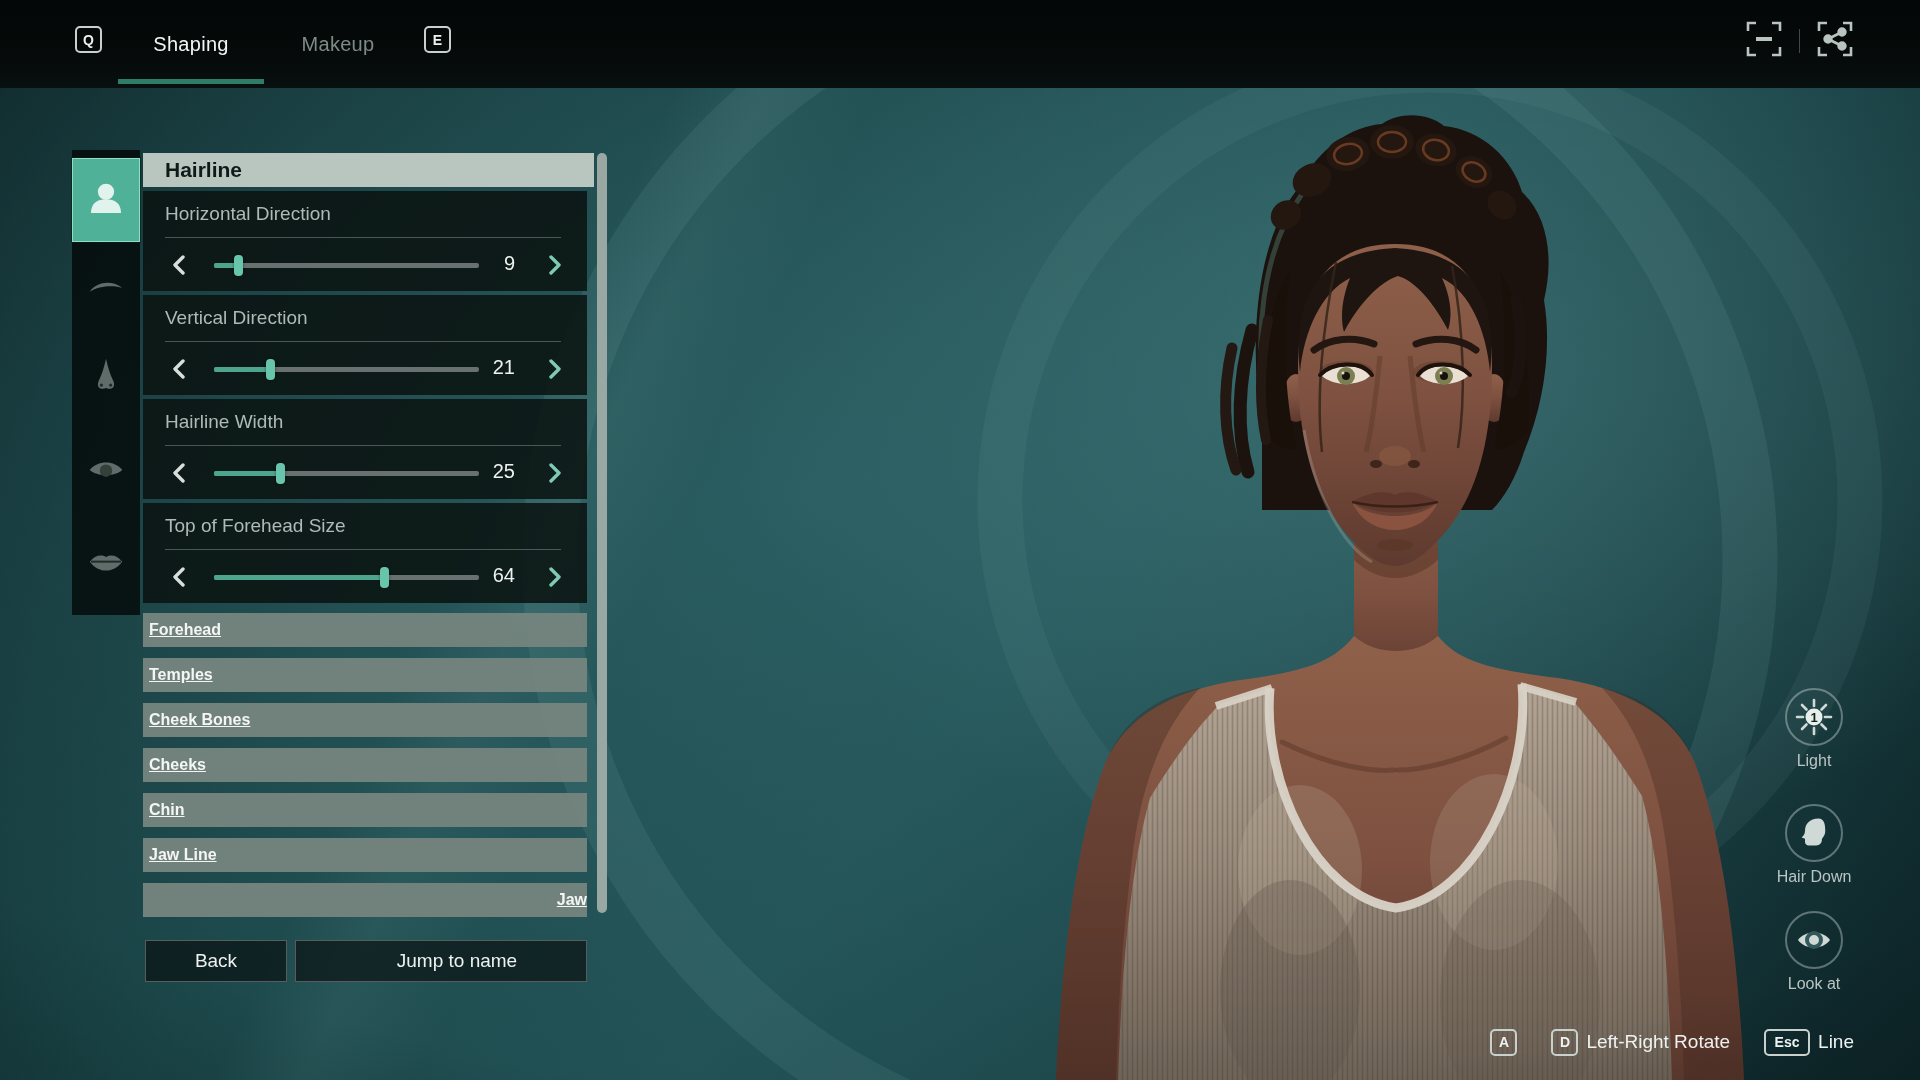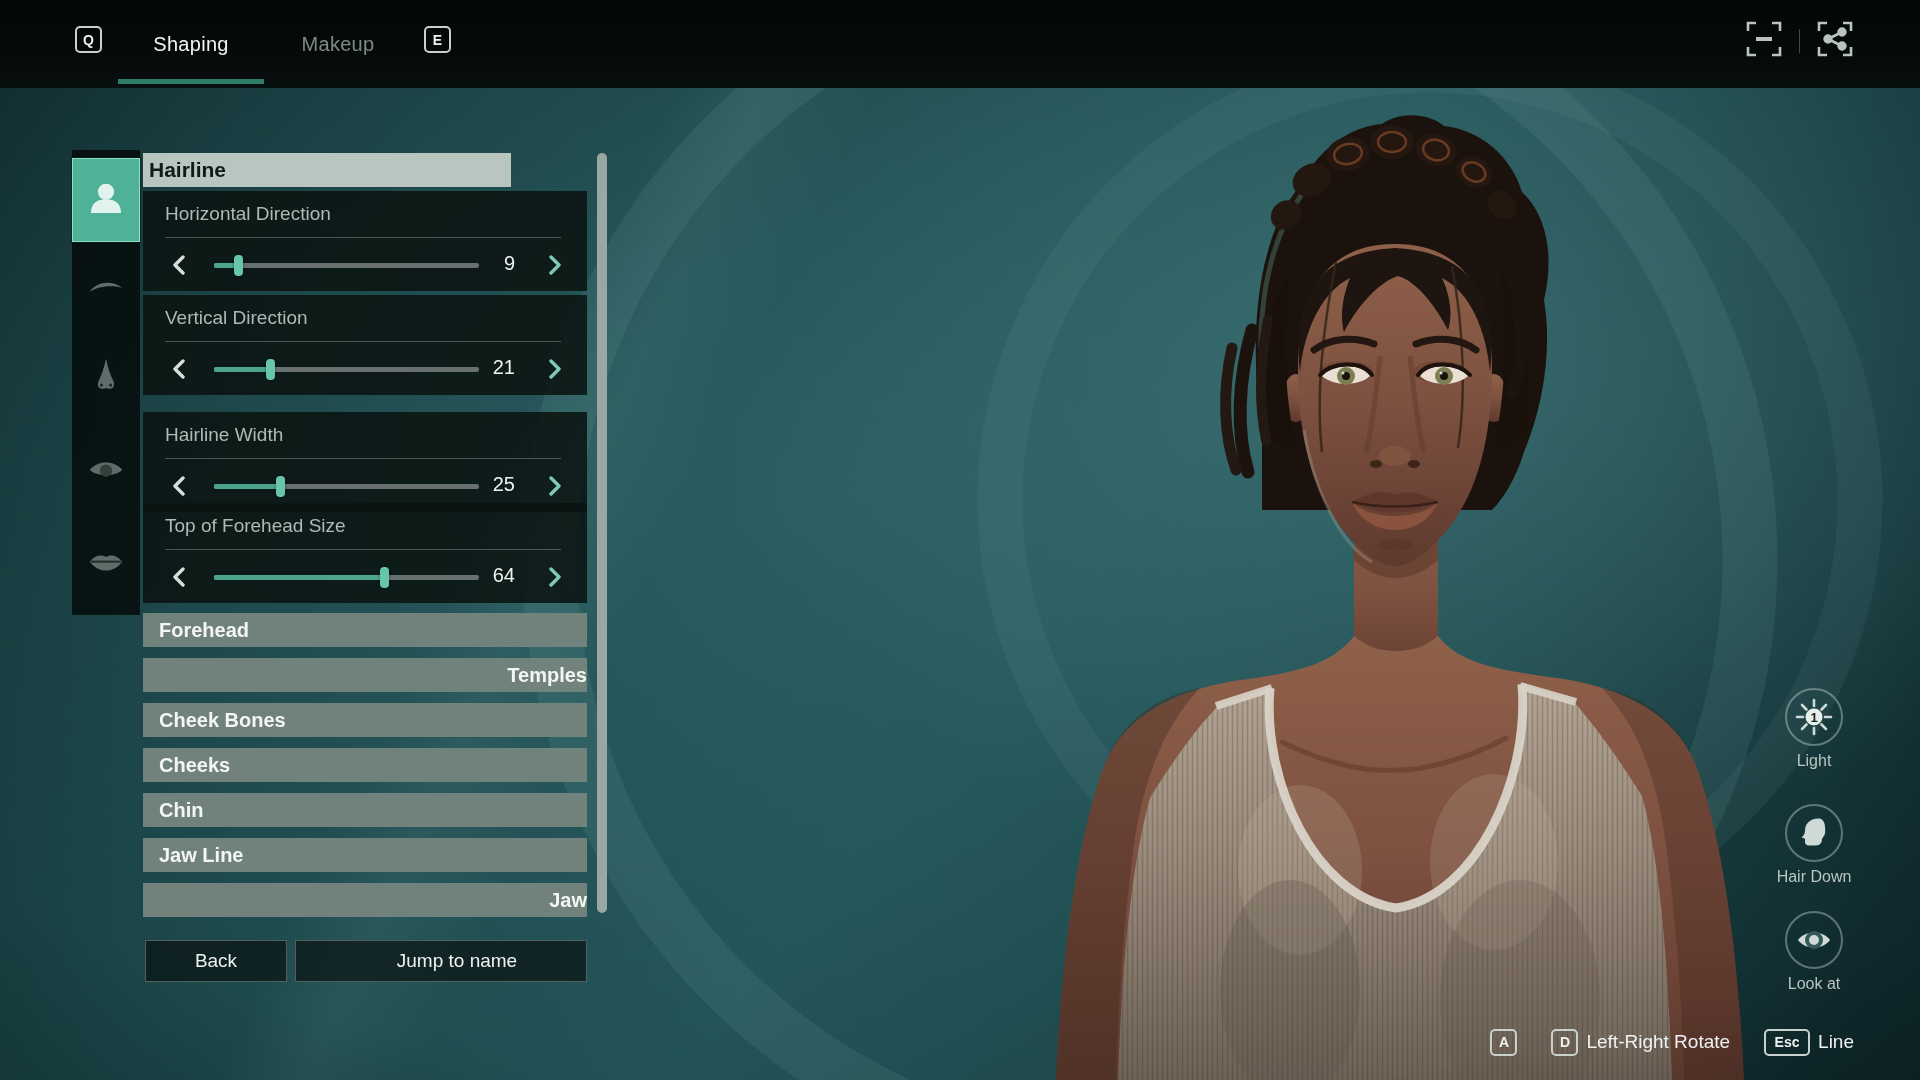--- a/index.html
+++ b/index.html
@@ -35,35 +35,35 @@
 
   
   .sidebar { position:absolute; left:72px; top:150px; width:68px; height:465px;
     background:rgba(5,11,10,0.85); }
   .side-item { position:absolute; left:0; width:68px; height:64px; display:flex; align-items:center; justify-content:center; }
   .side-item svg { opacity:0.9; }
   .side-item.active { height:84px; background:#4fb197; border:1px solid #8fdfc4; box-shadow:0 0 0 1px rgba(10,30,25,0.6); }
 
   
   .panel { position:absolute; left:143px; top:0; width:444px; }
-  .panel-header { position:absolute; left:0; top:153px; width:368px; height:34px; background:#b9c6c0;
-    color:#0e1b18; font-size:21px; font-weight:bold; line-height:34px; padding-left:6px; }
+  .panel-header { position:absolute; left:0; top:153px; width:451px; height:34px; background:#b9c6c0;
+    color:#0e1b18; font-size:21px; font-weight:bold; line-height:34px; padding-left:22px; }
   .slider-group { position:absolute; left:0; width:444px; height:100px; background:rgba(10,19,17,0.88);padding-left:36px; }
   .sg-label { position:absolute; left:22px; top:12px; font-size:19px; color:#aebab5; }
   .sg-line { position:absolute; left:22px; right:26px; top:46px; height:1px; background:rgba(150,162,157,0.45); }
   .sg-row { position:absolute; left:0; right:0; top:56px; height:36px; }
   .chev { position:absolute; top:8px; width:15px; height:20px; cursor:pointer; }
   .chev.left { left:28px; } .chev.right { right:24px; }
   .track { position:absolute; left:71px; top:16px; width:265px; height:5px; background:#687170; border-radius:2px; cursor:pointer; }
   .fill { position:absolute; left:0; top:0; height:5px; width:var(--pct,0%); background:#4da58d; border-radius:2px; }
   .handle { position:absolute; top:-8px; left:calc(var(--pct,0%) - 4px); width:9px; height:21px;
     background:#66c5aa; border-radius:4px; box-shadow:0 0 3px rgba(0,0,0,0.5); cursor:grab; }
   .sg-val { position:absolute; right:72px; top:5px; width:44px; text-align:right; font-size:20px; color:#edf1ef; }
   .section-bar { position:absolute; left:0; width:444px; height:34px; background:rgba(117,132,126,0.96);
-    color:#f4f6f5; font-size:20px; font-weight:bold; line-height:34px; padding-left:16px; cursor:pointer; }
+    color:#f4f6f5; font-size:16px; font-weight:bold; line-height:34px; padding-left:6px; cursor:pointer;text-decoration:underline; }
   .panel-btn { position:absolute; top:940px; height:42px; background:rgba(6,10,9,0.62);
     border:1px solid #565e5b; color:#eef1f0; font-size:19px; display:flex; align-items:center; justify-content:center; cursor:pointer;text-align:right; }
   .btn-back { left:145px; width:142px; }
   .btn-jump { left:295px; width:292px;padding-left:32px; }
   .scrollbar { position:absolute; left:597px; top:153px; width:10px; height:760px;
     background:#9aa8a3; border-radius:5px; }
 
   
   .vctl { position:absolute; width:124px; text-align:center; }
   .vctl-circle { width:58px; height:58px; margin:0 auto; border:2px solid rgba(222,232,228,0.38); border-radius:50%;
@@ -300,21 +300,21 @@
           <div class="fill"></div>
           <div class="handle"></div>
         </div>
         <span class="sg-val">21</span>
         <span class="chev right"><svg width="15" height="20" viewBox="0 0 15 20">
               <path d="M3 2 L11 10 L3 18" fill="none" stroke="#7fcab4" stroke-width="3.4" stroke-linecap="round" stroke-linejoin="round"></path>
             </svg></span>
       </div>
     </div>
 
-    <div class="slider-group" style="top:399px;margin-top:13px;">
+    <div class="slider-group" style="top:399px;">
       <div class="sg-label">Hairline Width</div>
       <div class="sg-line"></div>
       <div class="sg-row">
         <span class="chev left"><svg width="15" height="20" viewBox="0 0 15 20">
               <path d="M12 2 L4 10 L12 18" fill="none" stroke="#d7dedb" stroke-width="3.4" stroke-linecap="round" stroke-linejoin="round"></path>
             </svg></span>
         <div class="track" style="--pct: 25%;">
           <div class="fill"></div>
           <div class="handle"></div>
         </div>
@@ -337,21 +337,21 @@
           <div class="handle"></div>
         </div>
         <span class="sg-val">64</span>
         <span class="chev right"><svg width="15" height="20" viewBox="0 0 15 20">
               <path d="M3 2 L11 10 L3 18" fill="none" stroke="#7fcab4" stroke-width="3.4" stroke-linecap="round" stroke-linejoin="round"></path>
             </svg></span>
       </div>
     </div>
 
     <div class="section-bar" style="top:613px;">Forehead</div>
-    <div class="section-bar" style="top:658px;text-align:right;">Temples</div>
+    <div class="section-bar" style="top:658px;">Temples</div>
     <div class="section-bar" style="top:703px;">Cheek Bones</div>
     <div class="section-bar" style="top:748px;">Cheeks</div>
     <div class="section-bar" style="top:793px;">Chin</div>
     <div class="section-bar" style="top:838px;">Jaw Line</div>
     <div class="section-bar" style="top:883px;text-align:right;">Jaw</div>
   </div>
 
   <div class="panel-btn btn-back">Back</div>
   <div class="panel-btn btn-jump">Jump to name</div>
   <div class="scrollbar"></div>

